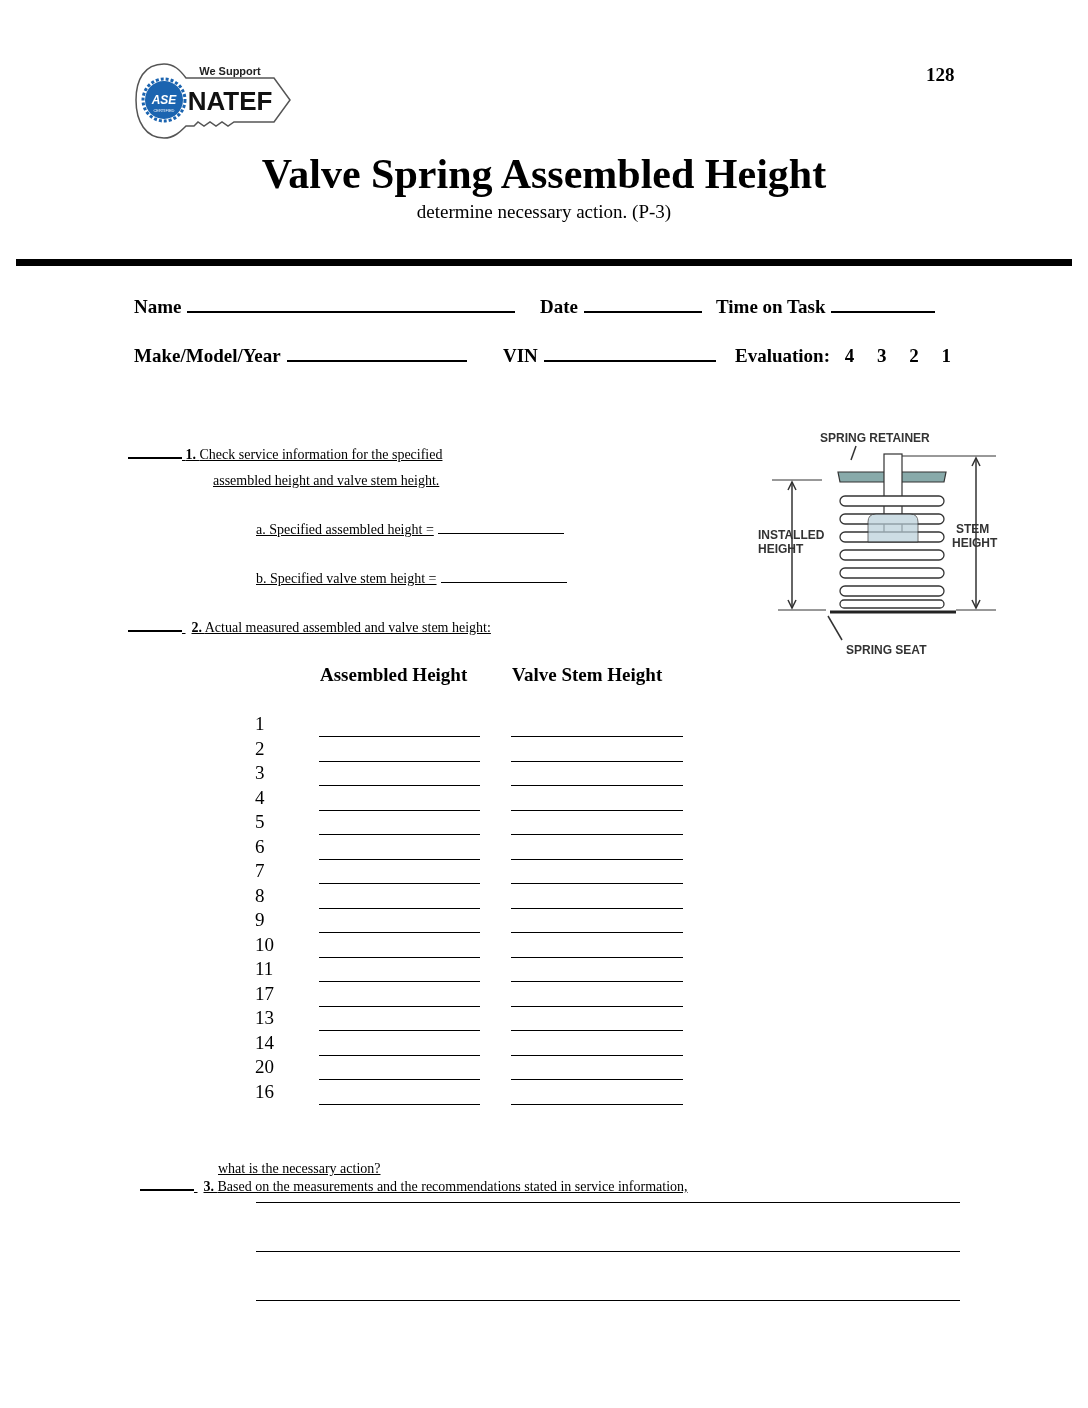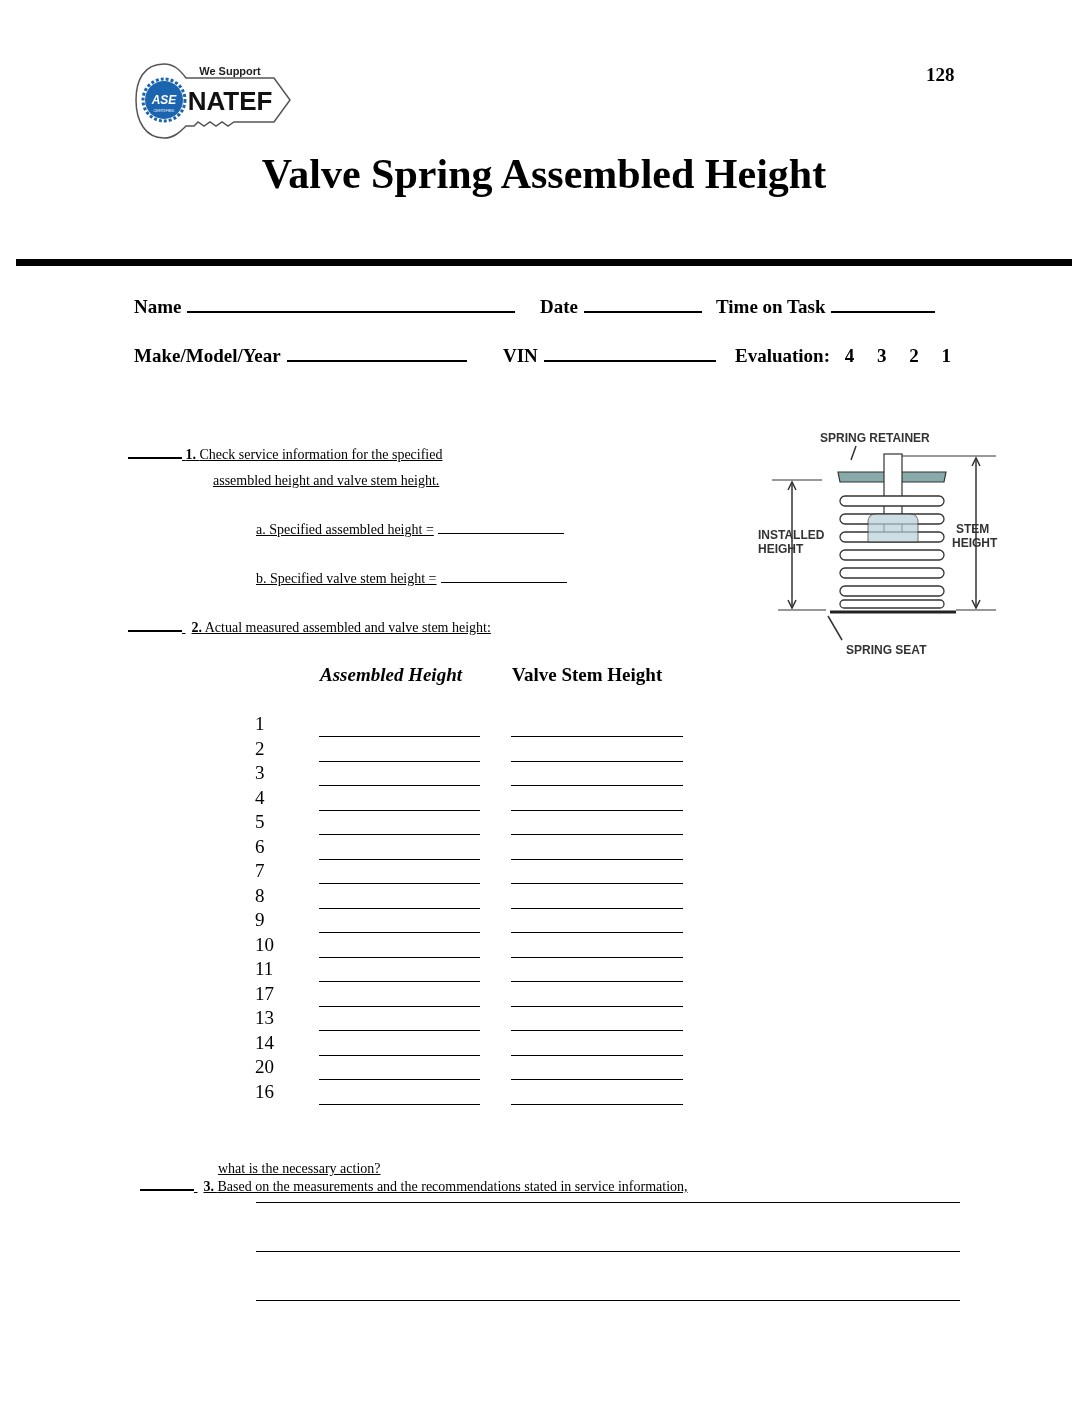--- a/index.html
+++ b/index.html
@@ -46,20 +46,21 @@
     <circle cx="30" cy="40" r="21" fill="none" stroke="#1b64b0" stroke-width="3" stroke-dasharray="3 2"></circle>
     <text x="30" y="44" text-anchor="middle" font-family="Liberation Sans, sans-serif" font-weight="bold" font-style="italic" font-size="12" fill="#fff">ASE</text>
     <text x="30" y="52" text-anchor="middle" font-family="Liberation Sans, sans-serif" font-size="4" fill="#fff">CERTIFIED</text>
     <text x="96" y="15" text-anchor="middle" font-family="Liberation Sans, sans-serif" font-weight="bold" font-size="11" fill="#222">We Support</text>
     <text x="96" y="50" text-anchor="middle" font-family="Liberation Sans, sans-serif" font-weight="bold" font-size="26" fill="#111">NATEF</text>
   </svg>
 </div>
 
 <div class="abs title">Valve Spring Assembled Height</div>
 <div class="abs subtitle">
+  <div>determine necessary action. (P-3)</div>
 </div>
 <div class="abs rule"></div>
 
 <div class="abs field-row" style="left:128px; top:296px;">
   <span>Name</span><span class="blank" style="width:328px;"></span>
 </div>
 <div class="abs field-row" style="left:534px; top:296px;">
   <span>Date</span><span class="blank" style="width:118px;"></span>
 </div>
 <div class="abs field-row" style="left:710px; top:296px;">
@@ -93,21 +94,21 @@
 <div class="abs q" style="left:256px; top:566px;">
   <span>b.  Specified valve stem height =</span><span class="thinblank" style="width:126px;"></span>
 </div>
 
 <div class="abs q" style="left:128px; top:615px;">
   <span class="checkblank"></span>
   <span class="b" style="margin-left:6px;">2.</span>
   <span>Actual measured assembled and valve stem height:</span>
 </div>
 
-<div class="abs col-head" style="left:320px;font-style:italic;">Assembled Height</div>
+<div class="abs col-head" style="left:320px;">Assembled Height</div>
 <div class="abs col-head" style="left:512px;">Valve Stem Height</div>
 
 <div id="rows">
     <div class="abs row-num" style="top: 713px;">1</div>
     <div class="abs row-line" style="left: 319px; width: 161px; top: 736px;"></div>
     <div class="abs row-line" style="left: 511px; width: 172px; top: 736px;"></div>
     <div class="abs row-num" style="top: 737.5px;">2</div>
     <div class="abs row-line" style="left: 319px; width: 161px; top: 760.5px;"></div>
     <div class="abs row-line" style="left: 511px; width: 172px; top: 760.5px;"></div>
     <div class="abs row-num" style="top: 762px;">3</div>

